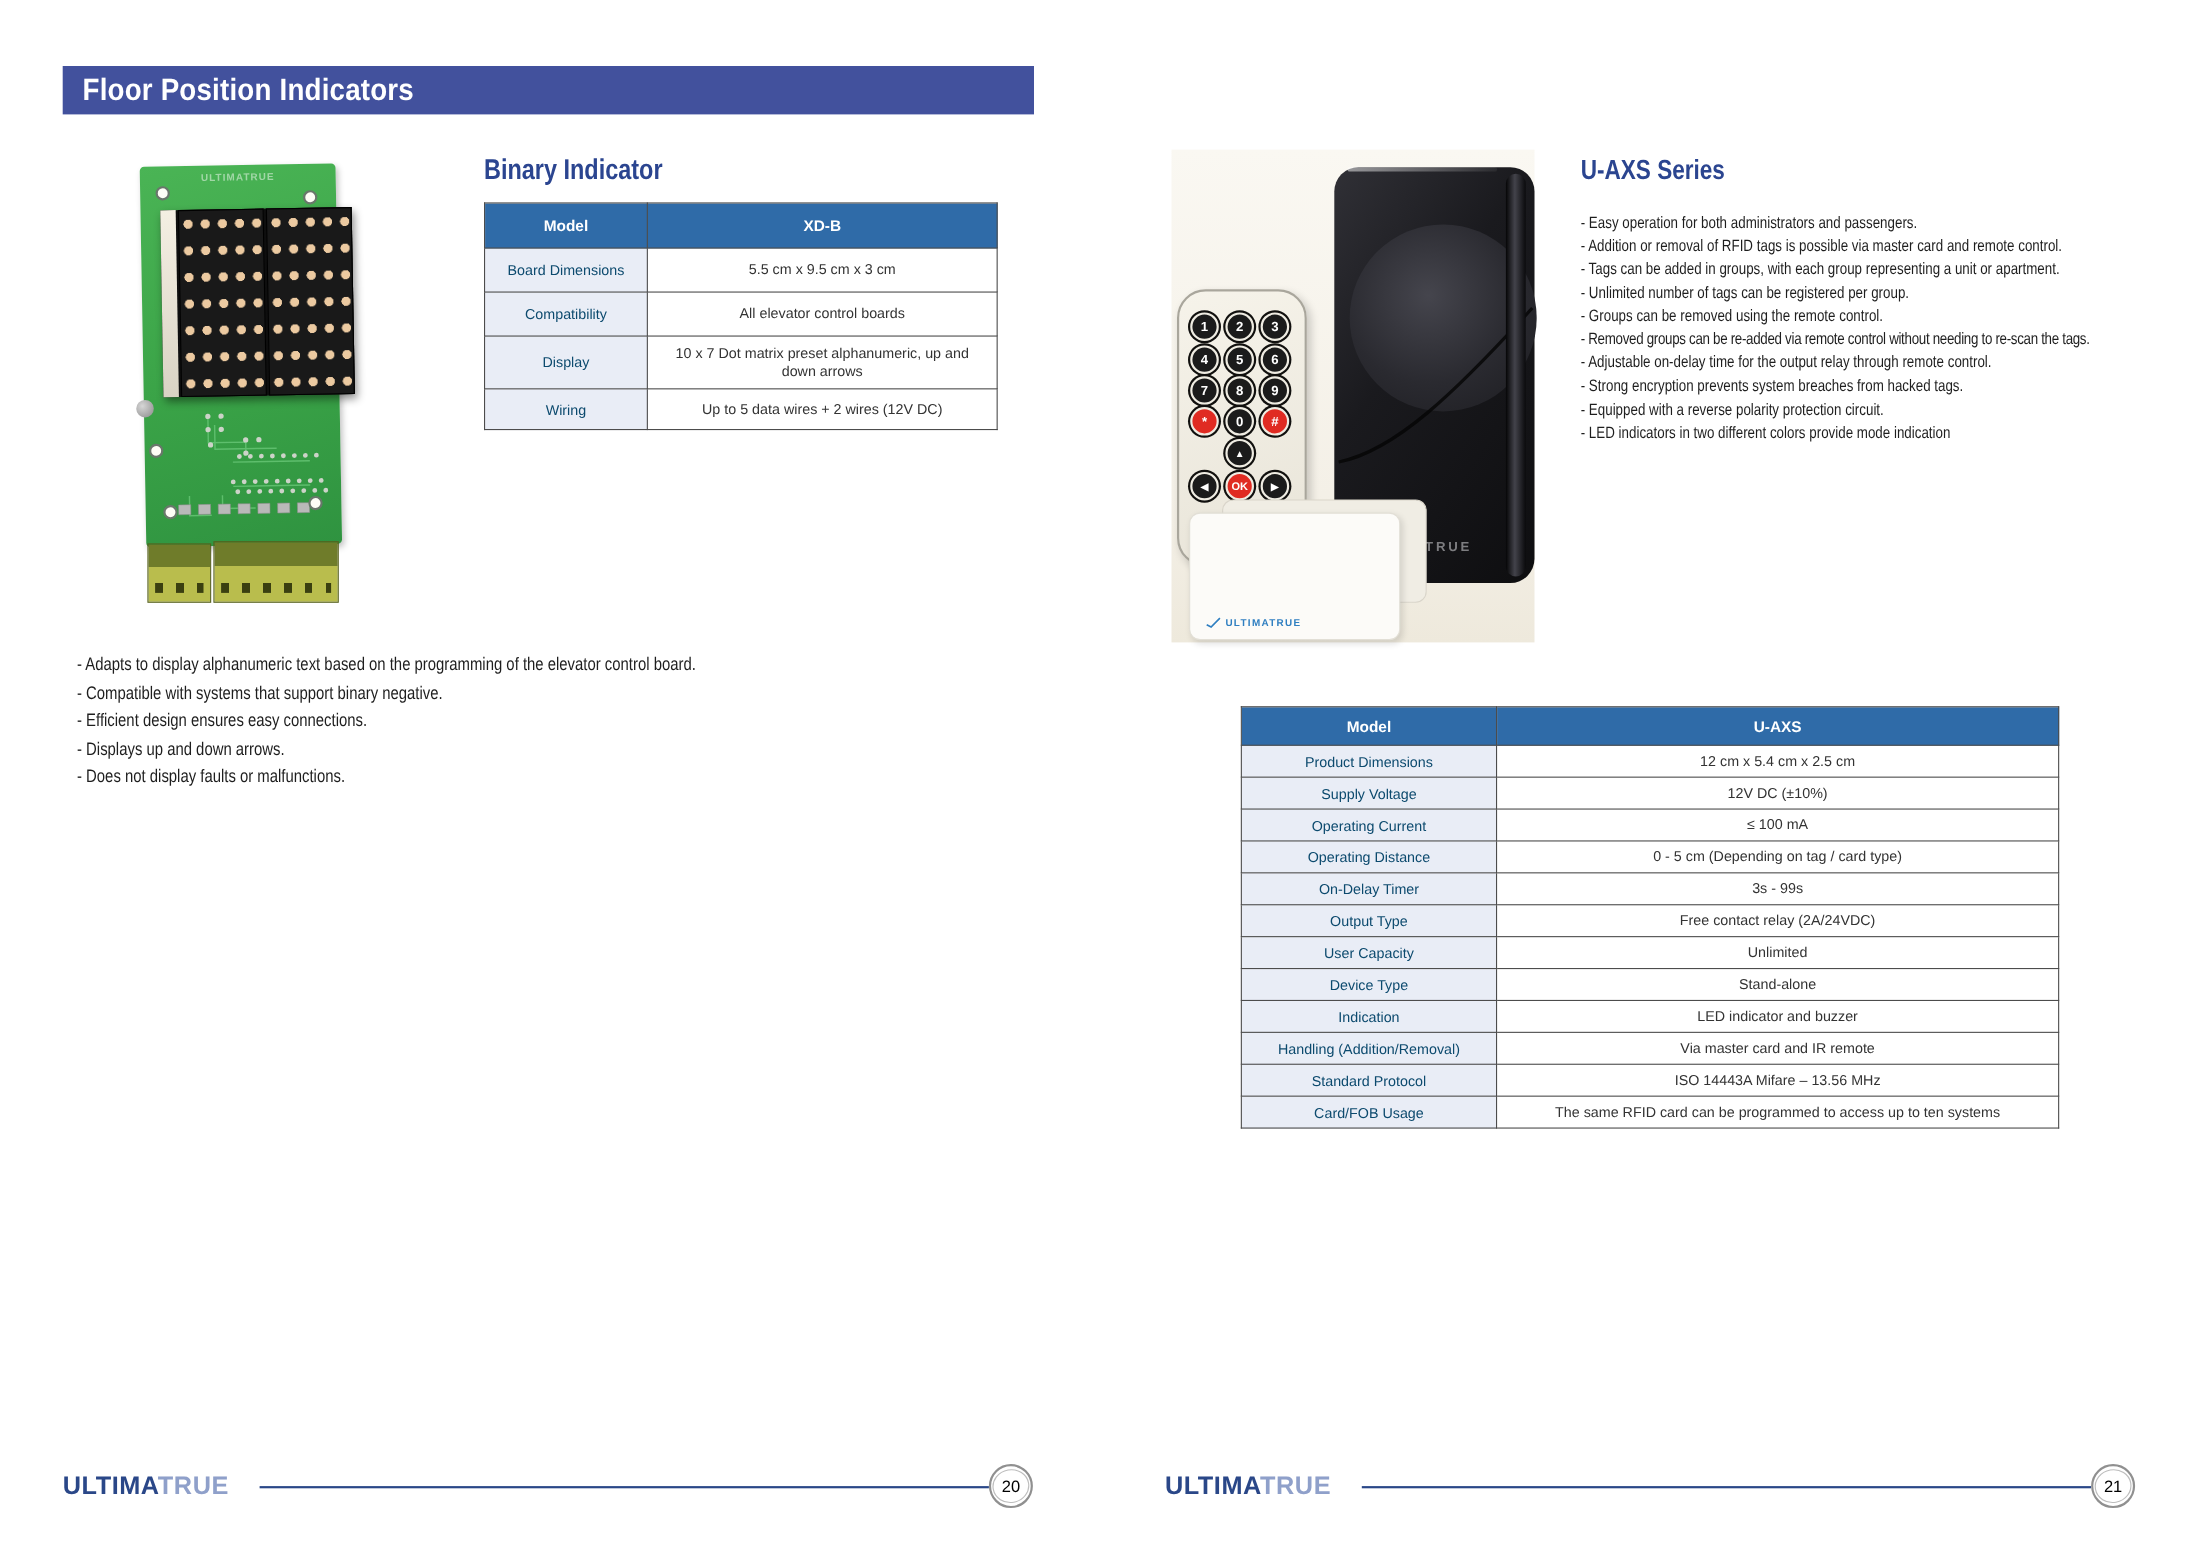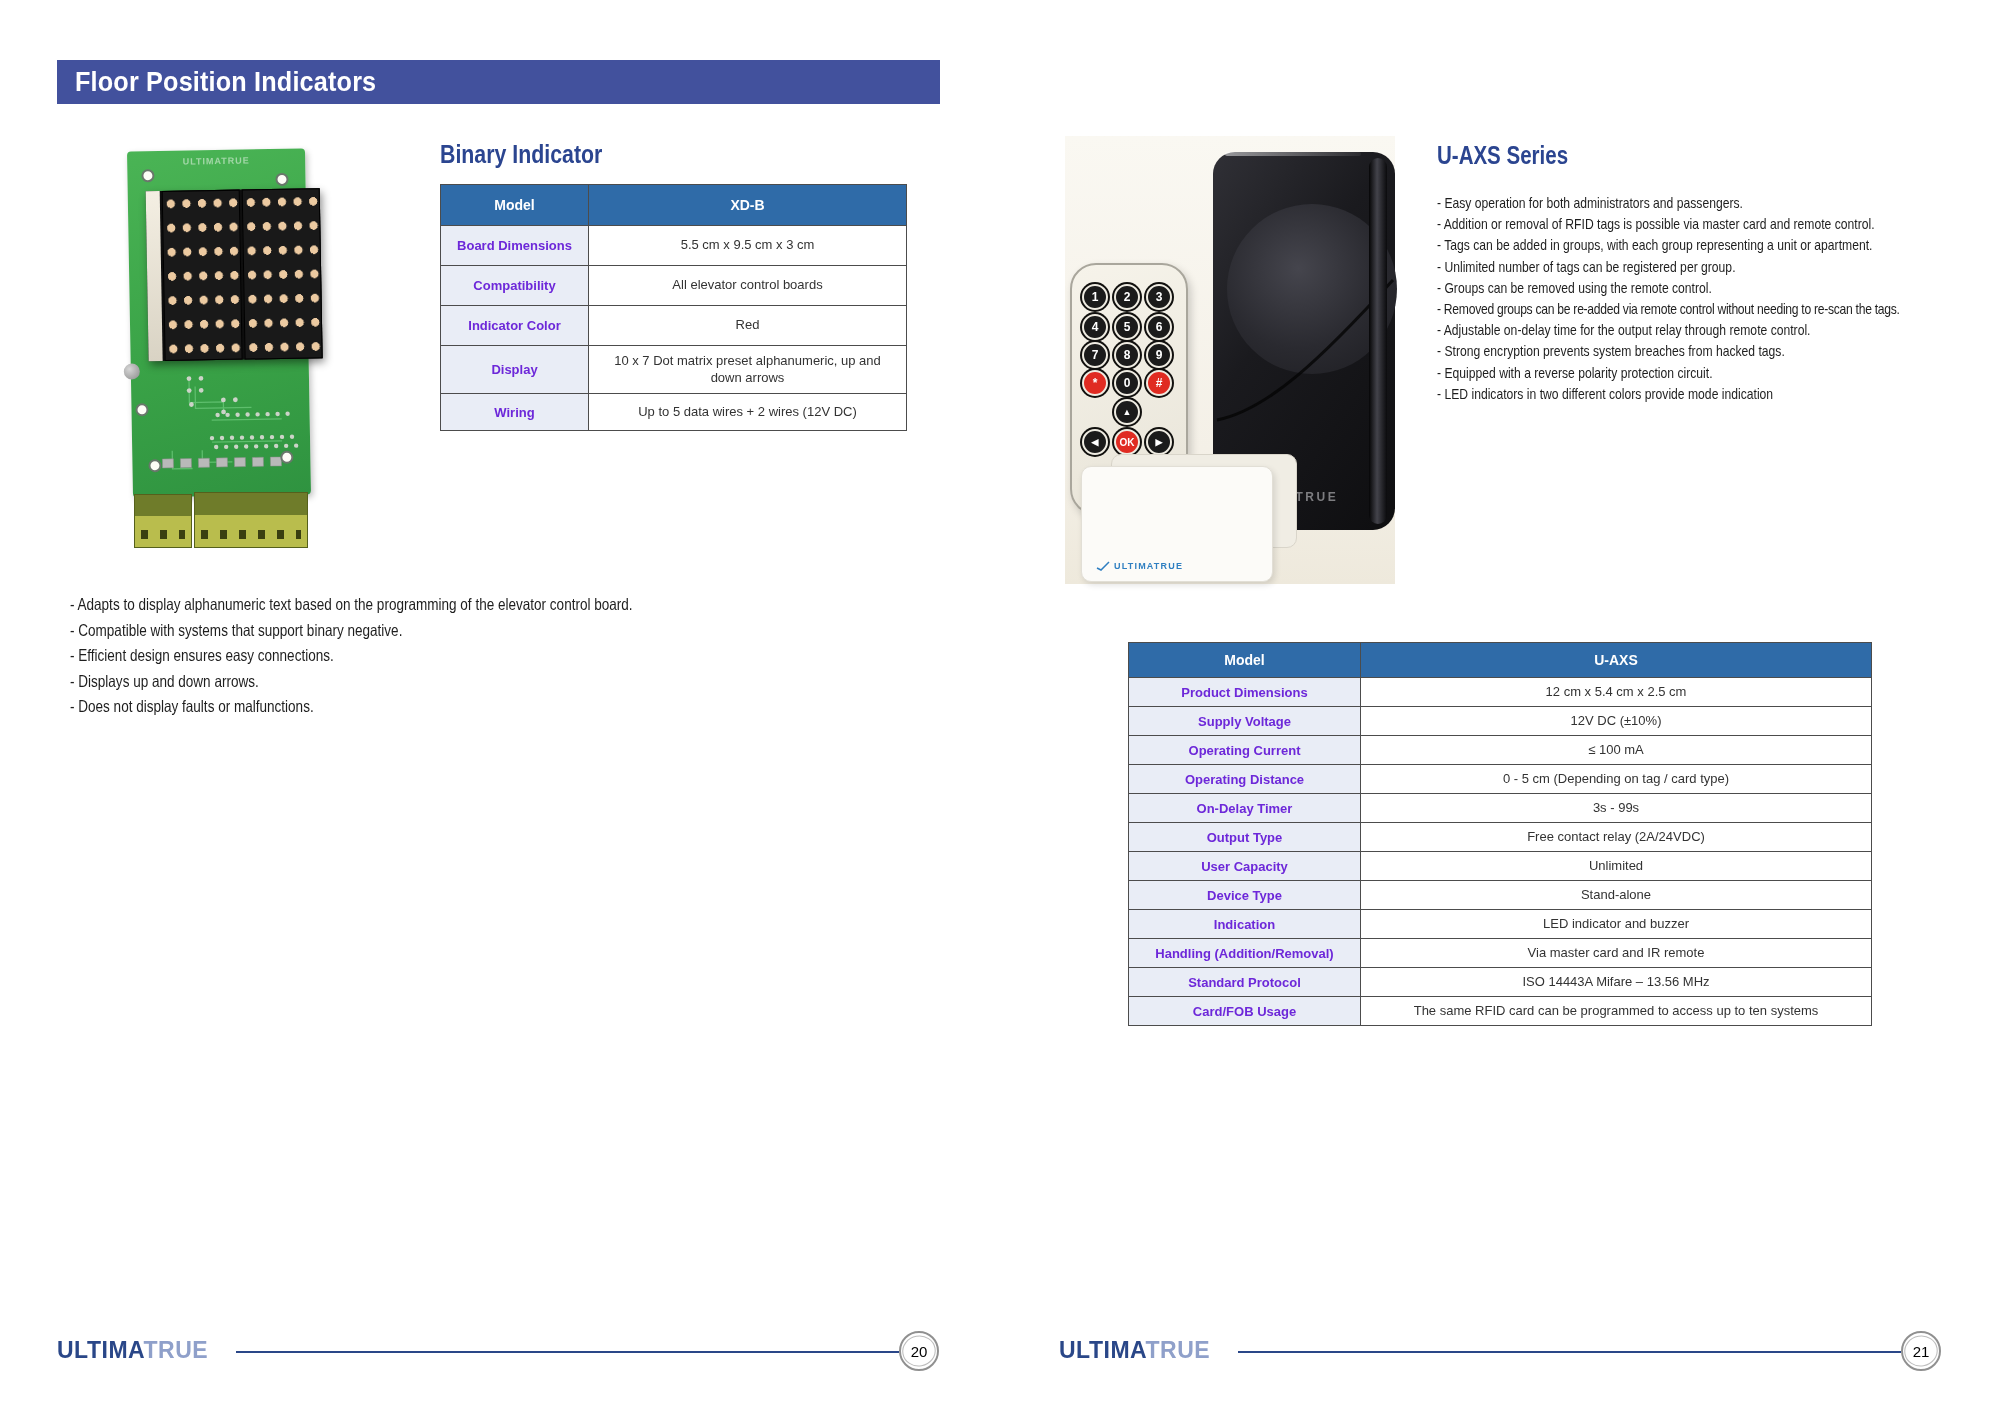--- a/index.html
+++ b/index.html
@@ -14,21 +14,21 @@
 
   
   .subtitle{position:absolute;color:#2b4590;font-weight:700;font-size:26px;transform:scaleX(.82);transform-origin:left top;white-space:nowrap;margin:0;}
   .subtitle-left{left:440px;top:139px;}
   .subtitle-right{left:1437px;top:141px;font-size:25px;}
 
   
   .spec{position:absolute;border-collapse:collapse;table-layout:fixed;}
   .spec th,.spec td{border:1px solid #4c4c4c;text-align:center;vertical-align:middle;padding:2px 8px;box-sizing:border-box;}
   .spec th{background:#2f6ba8;color:#ffffff;font-size:14px;font-weight:700;}
-  .spec td.c1{background:#e9edf6;color:#6d28d9;font-weight:700;font-size:13px;}
+  .spec td.c1{background:#e9edf6;color:#0c4a6e;font-weight:400;font-size:13px;}
   .spec td.c2{background:#ffffff;color:#333333;font-size:13px;font-weight:400;line-height:1.25;}
   .spec-left{left:440px;top:184px;width:467px;}
   .spec-left .c1{width:148px;}
   .spec-left thead tr{height:41px;}
   .spec-left tbody tr{height:40px;}
   .spec-left tbody tr.tall{height:48px;}
   .spec-left tbody tr.short{height:37px;}
   .spec-right{left:1128px;top:642px;width:744px;}
   .spec-right .c1{width:232px;}
   .spec-right thead tr{height:35px;}
@@ -197,24 +197,20 @@
     </thead>
     <tbody>
       <tr>
           <td class="c1">Board Dimensions</td>
           <td class="c2">5.5 cm x 9.5 cm x 3 cm</td>
         </tr>
       <tr>
           <td class="c1">Compatibility</td>
           <td class="c2">All elevator control boards</td>
         </tr>
-      <tr>
-          <td class="c1">Indicator Color</td>
-          <td class="c2">Red</td>
-        </tr>
       <tr class="tall">
           <td class="c1">Display</td>
           <td class="c2">10 x 7 Dot matrix preset alphanumeric, up and down arrows</td>
         </tr>
       <tr class="short">
           <td class="c1">Wiring</td>
           <td class="c2">Up to 5 data wires + 2 wires (12V DC)</td>
         </tr>
     </tbody>
   </table>

